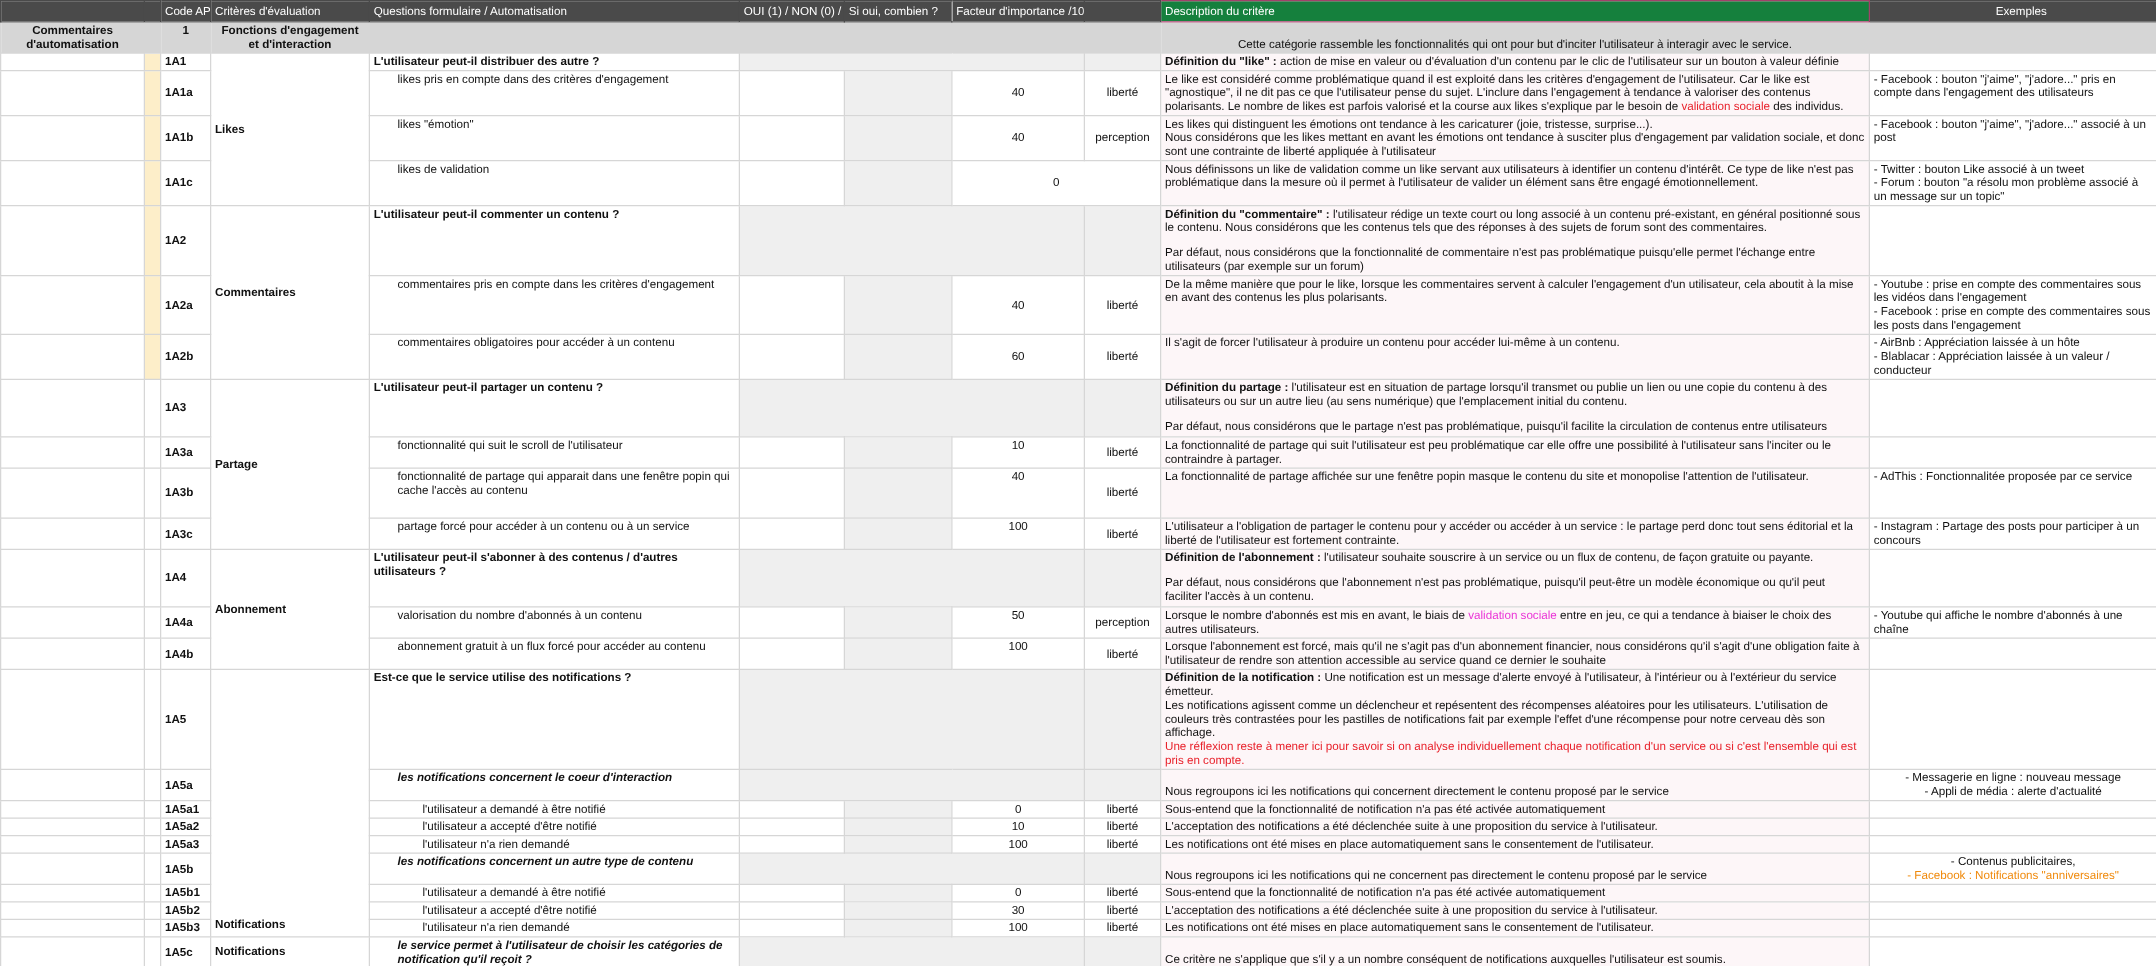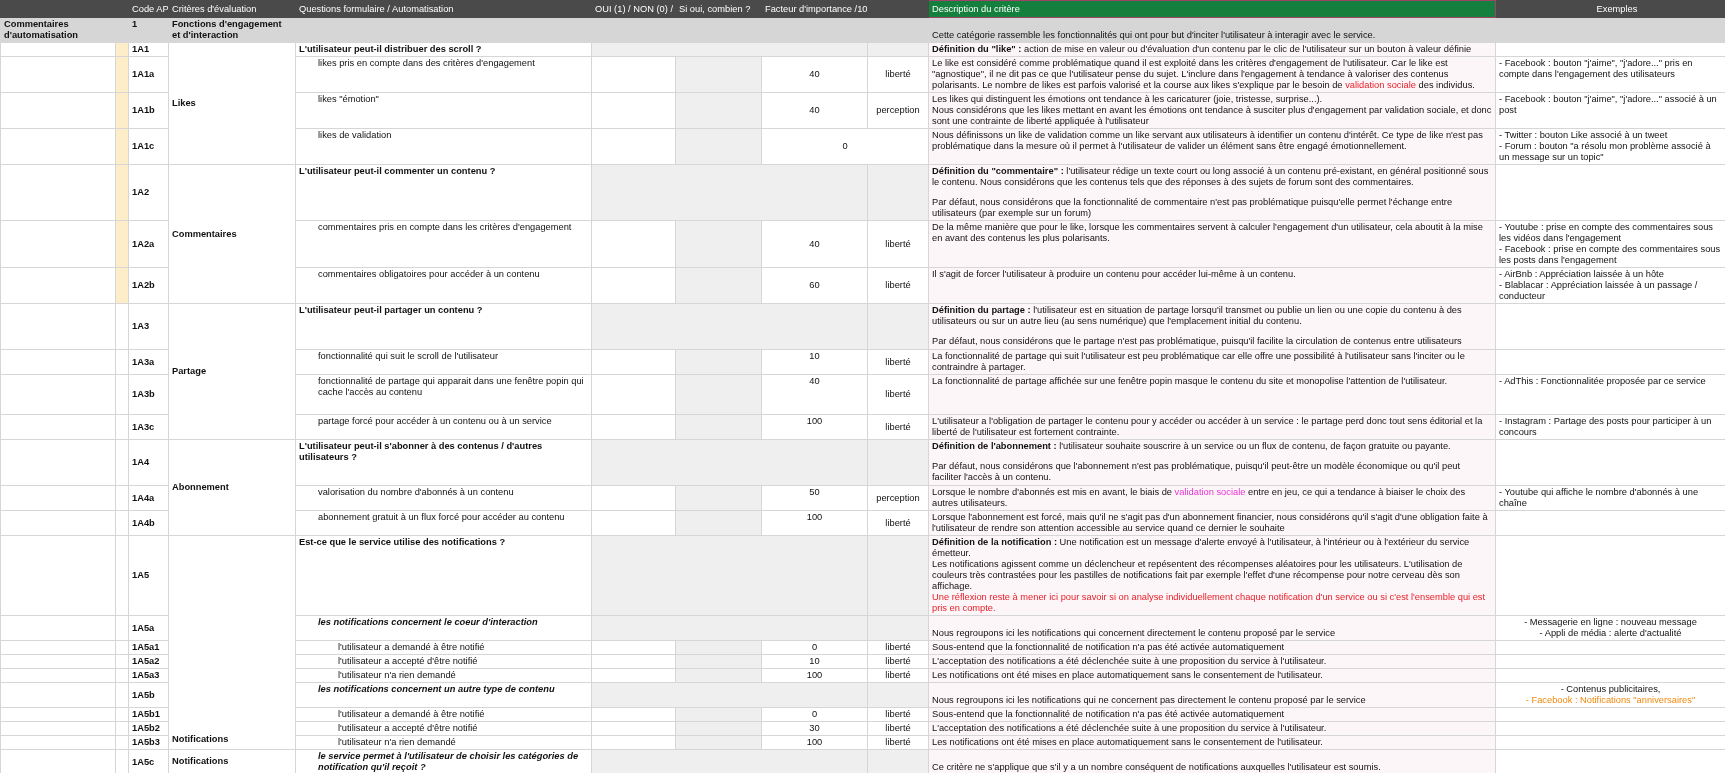--- a/index.html
+++ b/index.html
@@ -2,21 +2,21 @@
 <html><head>
 <meta charset="utf-8">
 <style>
   html, body { margin:0; padding:0; background:#fff; }
   body { width:1725px; height:773px; overflow:hidden; font-family:"Liberation Sans", sans-serif; font-size:9.3px; color:#111; }
   table { border-collapse:collapse; table-layout:fixed; width:1725px; }
   td, th { border:1px solid #d6d6d6; padding:1px 3px; vertical-align:top; overflow:hidden; line-height:11px; }
   th { background:#4a4a4a; color:#fff; font-weight:normal; text-align:left; height:14px; padding:1px 3px; vertical-align:middle; border-color:#4a4a4a; white-space:nowrap; }
   th.desc { background:#15803d; text-align:left; border-color:#a0426a; }
   th.ex { text-align:center;padding-left:16px; }
-  tr.cat td { background:#d6d6d6; font-weight:bold; }
+  tr.cat td { background:#d6d6d6; font-weight:bold;text-align:center; }
   tr.cat td.desc { font-weight:normal; vertical-align:bottom; }
   td.marker { background:#fff; padding:0; }
   td.marker.y { background:#fdeec9; }
   td.code { font-weight:bold; vertical-align:middle; }
   td.crit { font-weight:bold; vertical-align:middle; }
   td.q.main { font-weight:bold; }
   td.q.sub { padding-left:22px; }
   td.q.subbold { padding-left:22px; font-weight:bold;font-style:italic; }
   td.q.sub2 { padding-left:42px; }
   td.gray { background:#efefef; }
@@ -74,21 +74,21 @@
     <td></td>
     <td class="desc" style="background:#d6d6d6">Cette catégorie rassemble les fonctionnalités qui ont pour but d'inciter l'utilisateur à interagir avec le service.</td>
     <td></td>
   </tr>
 
   <tr style="height:13px">
     <td></td>
     <td class="marker y"></td>
     <td class="code">1A1</td>
     <td class="crit" rowspan="4">Likes</td>
-    <td class="q main">L'utilisateur peut-il distribuer des scroll ?</td>
+    <td class="q main">L'utilisateur peut-il distribuer des autre ?</td>
     <td colspan="3" class="gray"></td>
     <td class="gray"></td>
     <td class="desc"><b>Définition du "like" :</b><span> action de mise en valeur ou d'évaluation d'un contenu par le clic de l'utilisateur sur un bouton à valeur définie</span></td>
     <td></td>
   </tr>
   <tr style="height:35px">
     <td></td>
     <td class="marker y"></td>
     <td class="code">1A1a</td>
     <td class="q sub">likes pris en compte dans des critères d'engagement</td>
@@ -149,21 +149,21 @@
   <tr style="height:35px">
     <td></td>
     <td class="marker y"></td>
     <td class="code">1A2b</td>
     <td class="q sub">commentaires obligatoires pour accéder à un contenu</td>
     <td></td>
     <td class="gray"></td>
     <td class="val">60</td>
     <td class="type">liberté</td>
     <td class="desc">Il s'agit de forcer l'utilisateur à produire un contenu pour accéder lui-même à un contenu.</td>
-    <td><span>- AirBnb : Appréciation laissée à un hôte</span><br><span>- Blablacar : Appréciation laissée à un passage / conducteur</span></td>
+    <td><span>- AirBnb : Appréciation laissée à un hôte</span><br><span>- Blablacar : Appréciation laissée à un valeur / conducteur</span></td>
   </tr>
 
   <tr style="height:46px">
     <td></td>
     <td class="marker"></td>
     <td class="code">1A3</td>
     <td class="crit" rowspan="4">Partage</td>
     <td class="q main">L'utilisateur peut-il partager un contenu ?</td>
     <td colspan="3" class="gray"></td>
     <td class="gray"></td>

